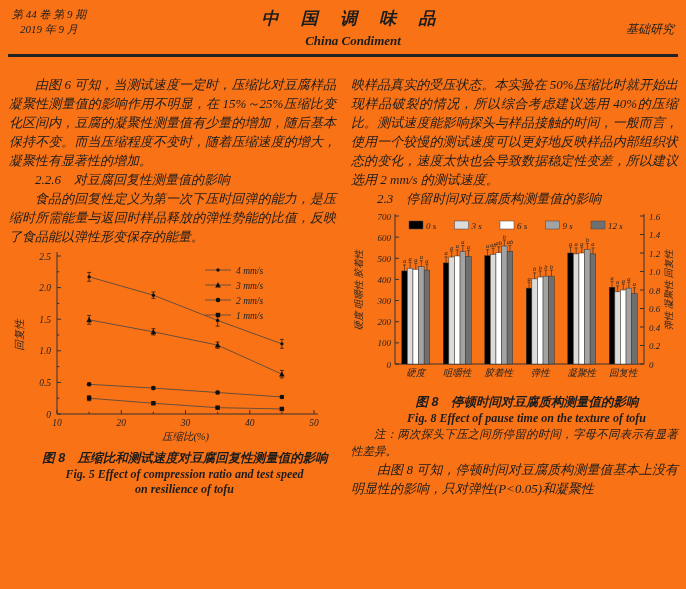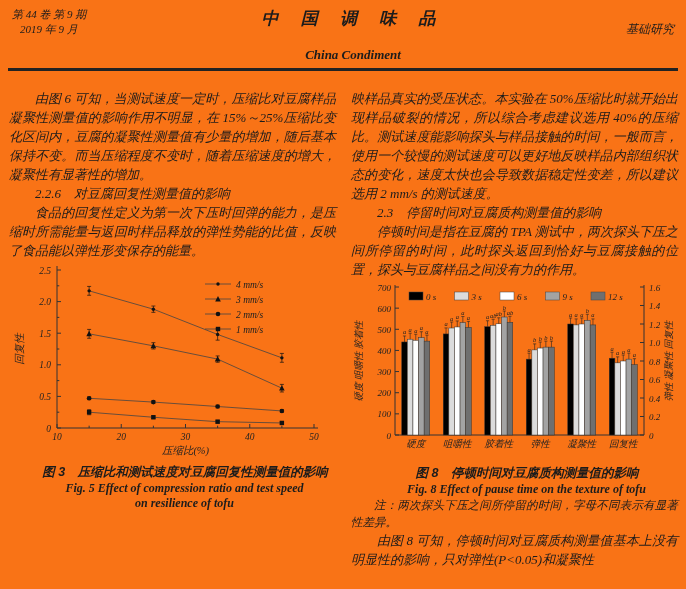--- a/index.html
+++ b/index.html
@@ -4,21 +4,21 @@
 <style>
   html,body{margin:0;padding:0;background:#fff;}
   .page{position:relative;width:686px;height:589px;overflow:hidden;background:#f97316;
         font-family:"Liberation Serif","DejaVu Serif",serif;color:#1c1c1c;font-style:italic;}
   
   .hdr{display:flex;align-items:flex-start;padding:7px 12px 2px 12px;}
   .hdr-left{width:130px;font-size:11px;line-height:15px;}
   .hdr-left .l2{padding-left:8px;}
   .hdr-center{flex:1;text-align:center;}
   .j-cn{font-size:17px;letter-spacing:9px;font-weight:bold;}
-  .j-en{font-size:13px;font-weight:bold;margin-top:17px;}
+  .j-en{font-size:13px;font-weight:bold;margin-top:3px;}
   .hdr-right{width:110px;text-align:right;font-size:12px;padding-top:14px;}
   .rule{height:3px;background:#222;margin:3px 8px 0 8px;}
   
   .cols{display:flex;gap:15px;padding:18px 8px 0 9px;}
   .col{width:327px;font-size:13px;line-height:19px;text-align:justify;}
   .col p{margin:0;text-indent:2em;}
   .col p.noindent{text-indent:0;}
   .sec-h{margin:0;text-indent:0;}
   .figwrap{margin:2px 0 0 0;}
   .cap-cn{text-align:center;font-weight:bold;font-size:12.5px;line-height:17px;margin:2px 0 0 0;
@@ -173,30 +173,29 @@
               <rect x="206.425" y="157.48000000000002" width="4.4" height="4.4" fill="#111111"></rect>
               <line x1="272.875" y1="162.208" x2="272.875" y2="159.68" stroke="#111111" stroke-width="0.7"></line>
               <line x1="270.875" y1="159.68" x2="274.875" y2="159.68" stroke="#111111" stroke-width="0.7"></line>
               <line x1="270.875" y1="162.208" x2="274.875" y2="162.208" stroke="#111111" stroke-width="0.7"></line>
               <rect x="270.675" y="158.744" width="4.4" height="4.4" fill="#111111"></rect>
               <line x1="196" y1="67" x2="222" y2="67" stroke="#444444" stroke-width="0.8"></line>
               <rect x="206.8" y="64.8" width="4.4" height="4.4" fill="#111111"></rect>
               <text x="227" y="70.5" font-size="9.5">1 mm/s</text>
             </g>
           </svg>
-        <p class="cap-cn">图 3　压缩比和测试速度对豆腐回复性测量值的影响</p>
+        <p class="cap-cn">图 8　压缩比和测试速度对豆腐回复性测量值的影响</p>
         <p class="cap-en">Fig. 5 Effect of compression ratio and test speed</p>
         <p class="cap-en">on resilience of tofu</p>
       </div>
     </div>
 
     <div class="col">
       <p class="noindent">映样品真实的受压状态。本实验在 50%压缩比时就开始出现样品破裂的情况，所以综合考虑建议选用 40%的压缩比。测试速度能影响探头与样品接触的时间，一般而言，使用一个较慢的测试速度可以更好地反映样品内部组织状态的变化，速度太快也会导致数据稳定性变差，所以建议选用 2 mm/s 的测试速度。</p>
       <p class="sec-h">2.3　停留时间对豆腐质构测量值的影响</p>
-      <p>停顿时间是指在豆腐的 TPA 测试中，两次探头下压之间所停留的时间，此时探头返回到恰好与豆腐接触的位置，探头与豆腐样品之间没有力的作用。</p>
       <div class="figwrap">
         <svg id="fig8" width="327" height="184" viewBox="0 0 327 184">
             <g stroke="#333" stroke-width="1">
               <line x1="44" y1="4" x2="44" y2="154"></line>
               <line x1="44" y1="154" x2="293" y2="154"></line>
               <line x1="293" y1="4" x2="293" y2="154"></line>
               <line x1="44" y1="154" x2="48" y2="154"></line>
               <line x1="44" y1="132.85714285714286" x2="48" y2="132.85714285714286"></line>
               <line x1="44" y1="111.71428571428572" x2="48" y2="111.71428571428572"></line>
               <line x1="44" y1="90.57142857142858" x2="48" y2="90.57142857142858"></line>

